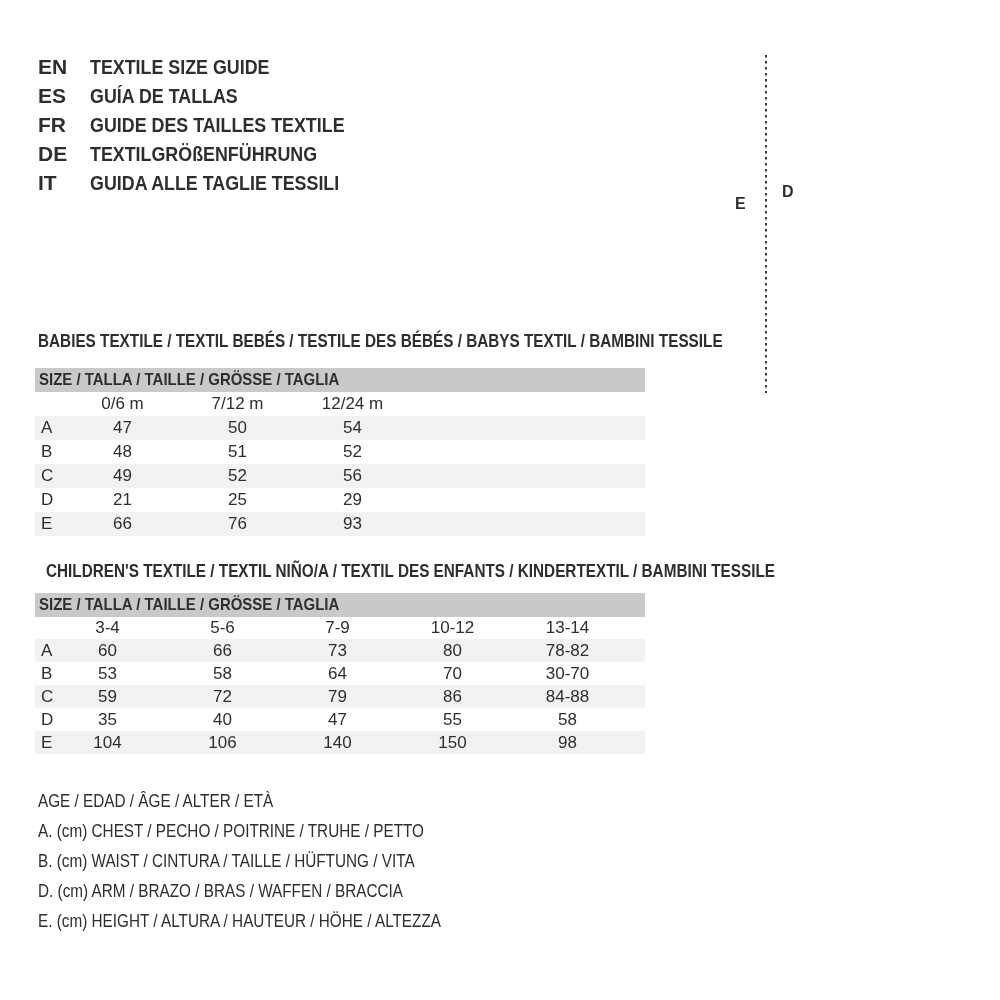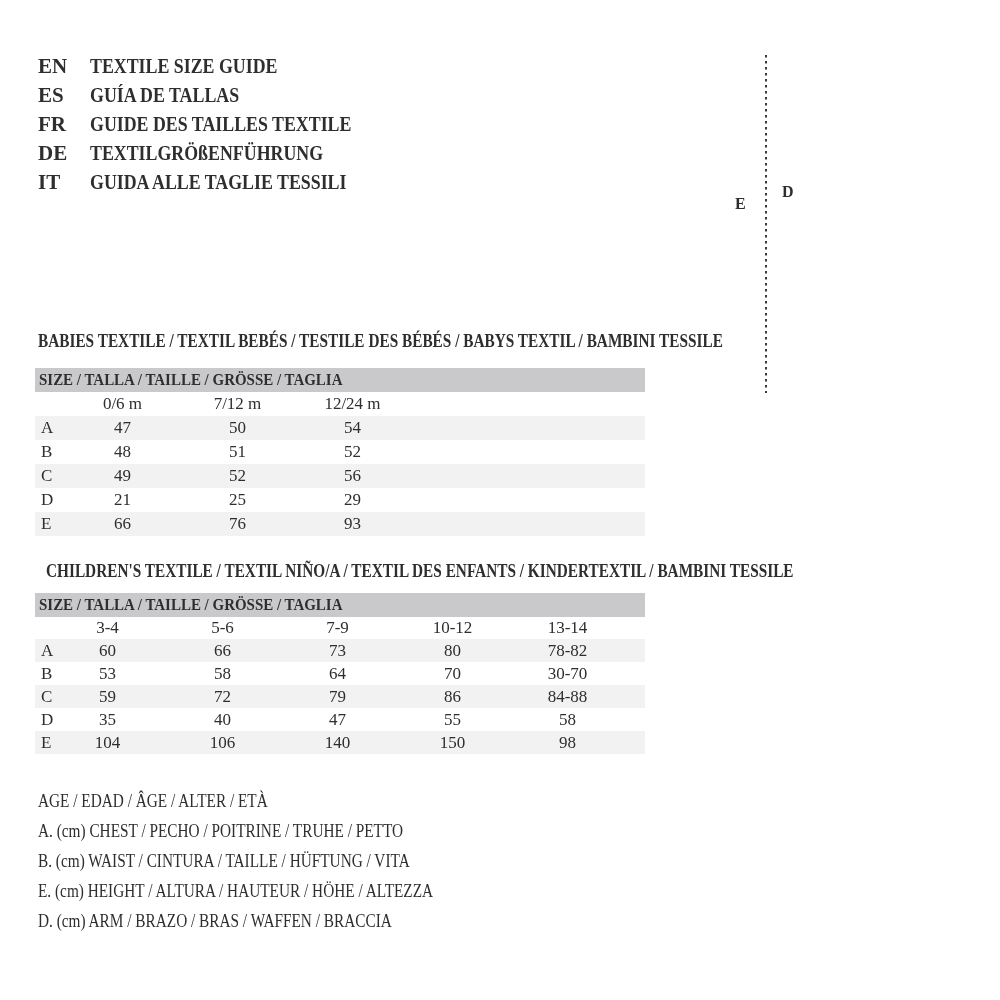--- a/index.html
+++ b/index.html
@@ -1,18 +1,18 @@
 <!DOCTYPE html>
 <html style="--background: #ffffff; --text: #2e2e2e; --size-bar-bg: #c9c9cb; --row-stripe: #f2f2f2; --dot-yellow: #d1af2a; --dot-gray: #3a3a3a; --silhouette: #0f0f0f;"><head>
 <meta charset="utf-8">
 <style>
   html,body{margin:0;padding:0;background:#fff;}
   #canvas{
     position:relative;width:800px;height:1000px;background:var(--background,#fff);
-    font-family:Liberation Serif, serif;color:var(--text,#2e2e2e);overflow:hidden;
+    font-family:Liberation Sans, sans-serif;color:var(--text,#2e2e2e);overflow:hidden;
   }
   .cond{display:inline-block;transform:scaleX(.85);transform-origin:0 50%;white-space:nowrap;}
   .cond88{display:inline-block;transform:scaleX(.88);transform-origin:0 50%;white-space:nowrap;}
 
   
   .languages{position:absolute;left:38px;top:52px;}
   .lang-row{display:flex;height:29px;align-items:center;font-size:21px;font-weight:600;}
   .lang-code{width:52px;flex:0 0 52px;}
 
   
@@ -208,20 +208,20 @@
     <div class="legend-line">
         <span class="cond">AGE / EDAD / ÂGE / ALTER / ETÀ</span>
       </div>
     <div class="legend-line">
         <span class="cond">A. (cm) CHEST / PECHO / POITRINE / TRUHE / PETTO</span>
       </div>
     <div class="legend-line">
         <span class="cond">B. (cm) WAIST / CINTURA / TAILLE / HÜFTUNG / VITA</span>
       </div>
     <div class="legend-line">
+        <span class="cond">D. (cm) ARM / BRAZO / BRAS / WAFFEN / BRACCIA</span>
+      </div>
+    <div class="legend-line">
         <span class="cond">E. (cm) HEIGHT / ALTURA / HAUTEUR / HÖHE / ALTEZZA</span>
       </div>
-    <div class="legend-line">
-        <span class="cond">D. (cm) ARM / BRAZO / BRAS / WAFFEN / BRACCIA</span>
-      </div>
   </div>
 
 </div>
 
 </body></html>

